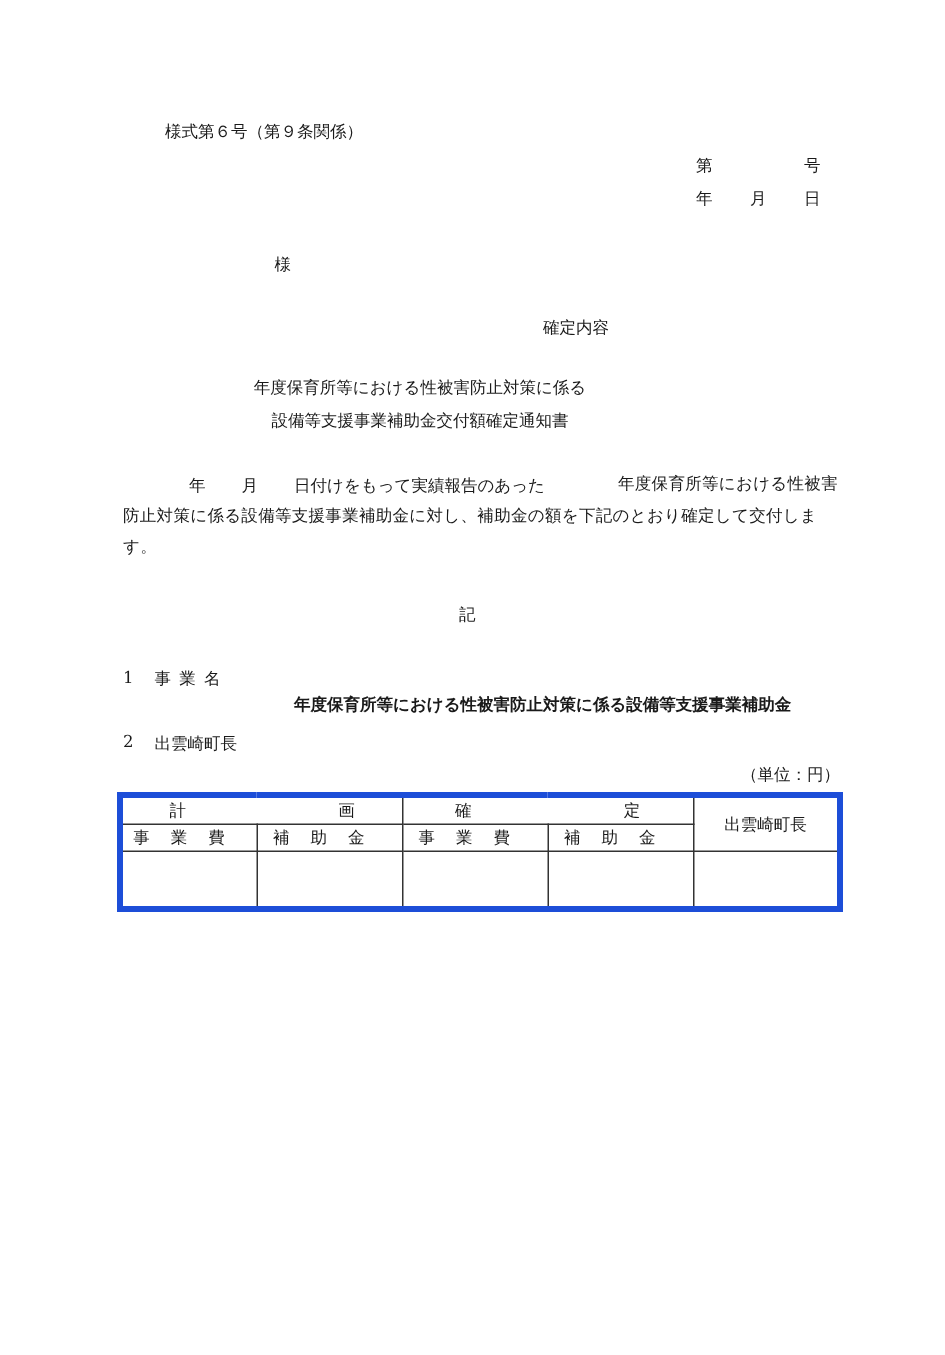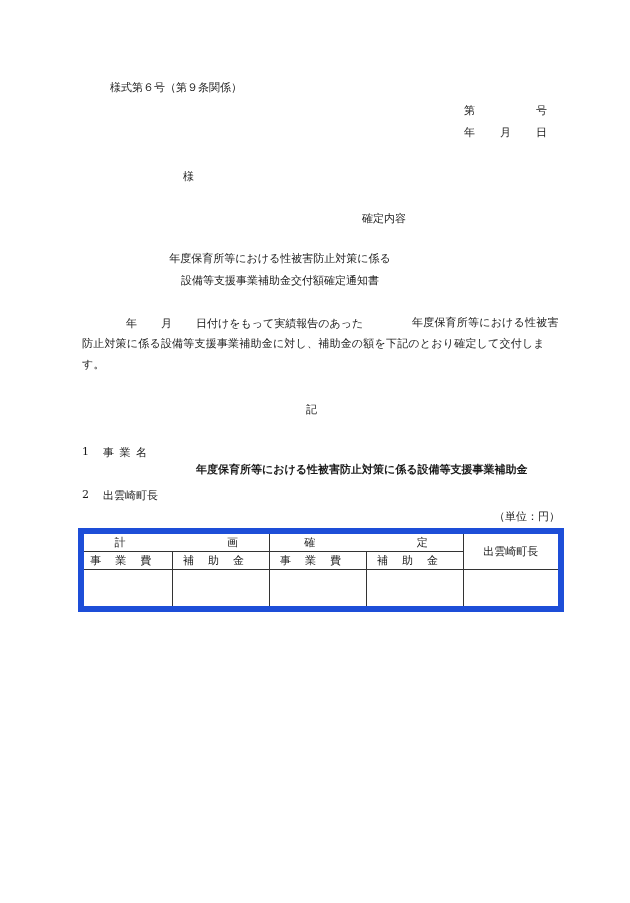--- a/index.html
+++ b/index.html
@@ -2,21 +2,21 @@
 <html><head>
 <meta charset="utf-8">
 <style>
   html, body { margin:0; padding:0; background:#ffffff; }
   body { width:630px; height:903px; position:relative; overflow:hidden;
          font-family:"DejaVu Serif", "Liberation Serif", serif; color:#1a1a1a; font-size:11px; }
   .abs { position:absolute; white-space:nowrap; }
   .title { width:560px; text-align:center; left:0; }
   .para { position:absolute; left:82px; width:480px; line-height:21px; white-space:normal; letter-spacing:0.2px; }
   table.grid { position:absolute; left:78px; top:528px; width:480px; border-collapse:collapse;
-               border:6px solid #1d4ed8; table-layout:fixed; }
+               border:4px solid #1d4ed8; table-layout:fixed; }
   table.grid td { border:1px solid #333; text-align:center; padding:0; font-size:11px; height:17px; }
   table.grid td.data { height:36px; }
   .spaced { letter-spacing:14px; padding-left:14px; }
 </style>
 </head>
 <body>
 
 <div class="abs" style="left:78px; top:80px;margin-left:32px;">様式第６号（第９条関係）</div>
 
 <div class="abs" style="left:464px; top:103px;">第</div>

